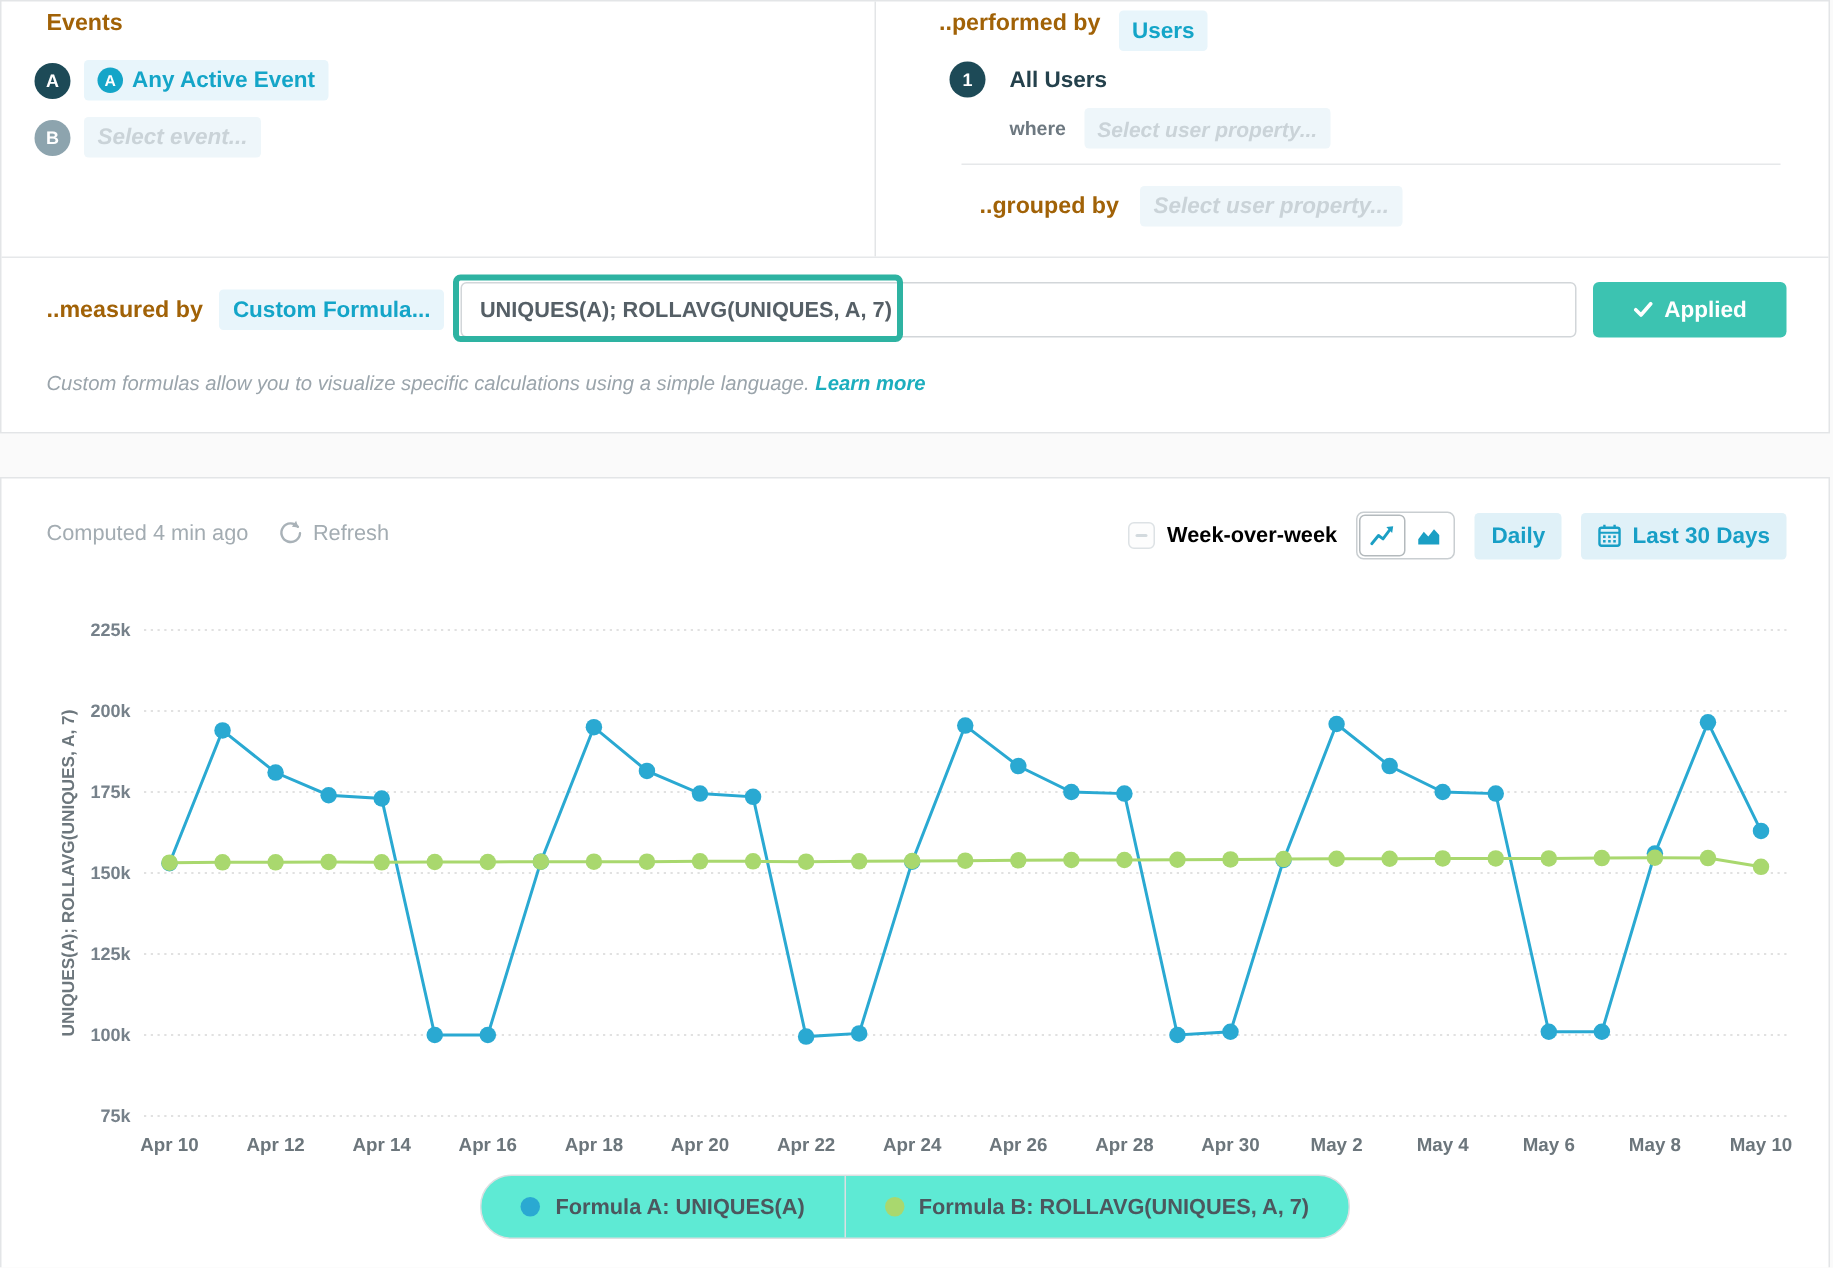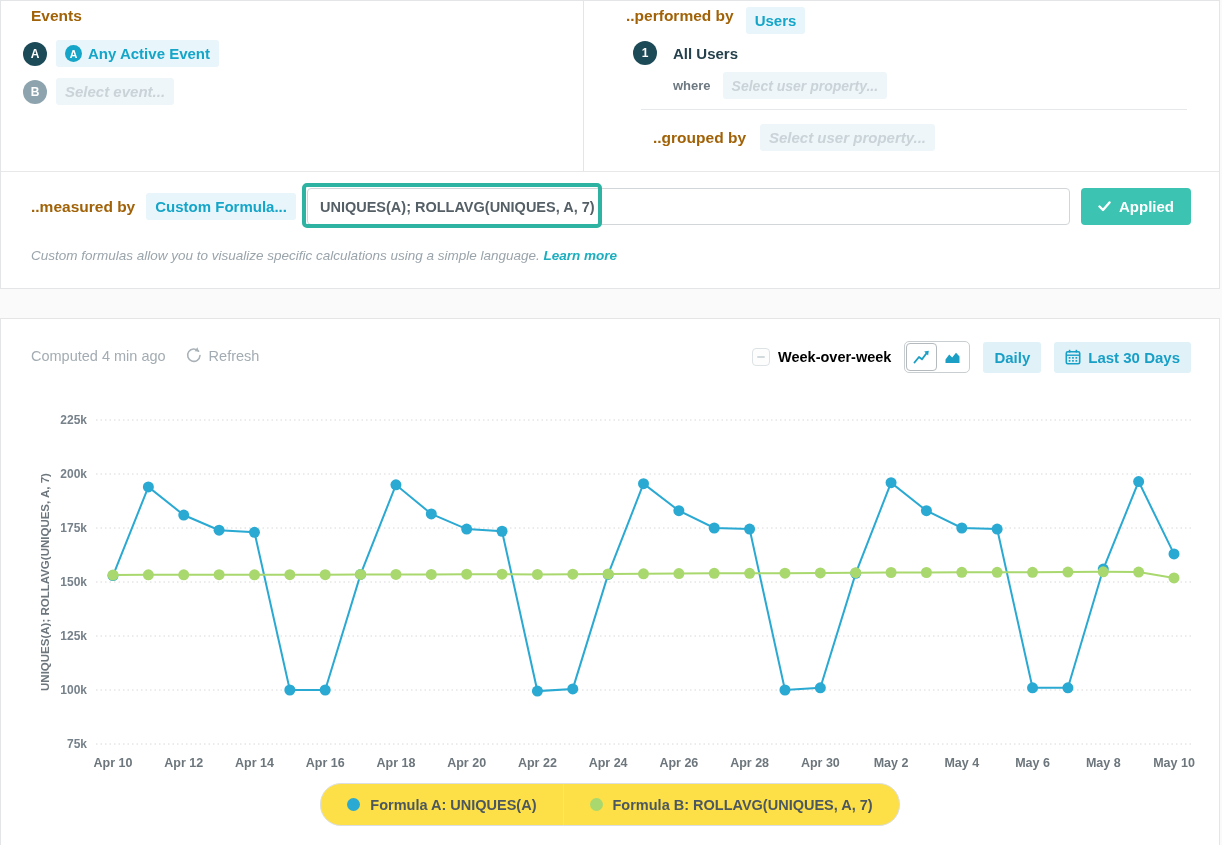--- a/index.html
+++ b/index.html
@@ -34,21 +34,21 @@
   .pb-row4{position:absolute;left:652px;top:123px;display:flex;align-items:center;gap:14px;}
 
   .measured-row{position:absolute;left:0;right:0;top:170px;height:70px;border-top:1px solid #e6e8ea;
                 display:flex;align-items:center;padding:0 28px 0 30px;box-sizing:border-box;gap:11px;}
   .formula-wrap{position:relative;flex:1;height:37px;}
   .formula-input{width:100%;height:37px;box-sizing:border-box;border:1px solid #d2d6d9;border-radius:4px;
                  padding:0 12px;font-family:"Liberation Sans",sans-serif;font-size:14.5px;font-weight:bold;
                  color:#555f66;outline:none;background:#fff;}
   .highlight-box{position:absolute;left:-5px;top:-5px;width:292px;height:37px;border:4px solid #2eb3a2;
                  border-radius:5px;pointer-events:none;}
-  .applied-btn{flex:none;width:110px;height:37px;border:none;border-radius:4px;background:#3cc3b1;color:#fff;
+  .applied-btn{flex:none;width:129px;height:37px;border:none;border-radius:4px;background:#3cc3b1;color:#fff;
                font-family:"Liberation Sans",sans-serif;font-size:15px;font-weight:bold;display:flex;
                align-items:center;justify-content:center;gap:8px;cursor:pointer;}
   .helper-row{position:absolute;left:30px;top:247px;font-size:13.5px;font-style:italic;color:#9aa4ab;}
   .helper-row a{color:#1caebe;text-decoration:none;font-weight:bold;cursor:pointer;}
 
   
   .chart-card{top:318px;height:540px;}
   .chart-header-left{position:absolute;left:30px;top:27px;display:flex;align-items:center;gap:10px;
                      color:#a3acb2;font-size:14.5px;}
   .refresh-btn{display:flex;align-items:center;gap:6px;color:#a3acb2;cursor:pointer;margin-left:8px;}
@@ -58,21 +58,21 @@
            display:flex;align-items:center;justify-content:center;box-sizing:border-box;}
   .wow-dash{width:8px;height:2px;background:#d3dade;border-radius:1px;}
   .toggle-group{display:flex;border:1px solid #c9ced1;border-radius:5px;background:#fff;padding:1px;}
   .toggle-btn{width:31px;height:28px;display:flex;align-items:center;justify-content:center;cursor:pointer;
               border-radius:4px;box-sizing:border-box;}
   .toggle-btn.selected{border:1px solid #b4babd;}
   .blue-chip{display:flex;align-items:center;gap:7px;height:31px;padding:0 11px;border-radius:3px;
              background:#e0f1f8;color:#189fc6;font-size:15px;font-weight:bold;cursor:pointer;}
   .chart-svg{position:absolute;left:0;top:70px;}
   .legend{position:absolute;left:0;right:0;top:464px;display:flex;justify-content:center;}
-  .legend-pill{display:flex;align-items:stretch;border:1px solid #dcdfe1;border-radius:21px;background:#fde047;height:41px;}
+  .legend-pill{display:flex;align-items:stretch;border:1px solid #dcdfe1;border-radius:21px;background:#5eead4;height:41px;}
   .legend-item{display:flex;align-items:center;gap:10px;padding:0 26px;font-size:14.5px;font-weight:bold;
                color:#4c575e;cursor:pointer;}
   .legend-sep{width:1px;background:#dcdfe1;}
   .legend-dot{width:13px;height:13px;border-radius:50%;flex:none;}
 </style>
 </head>
 <body>
 
 <div class="stage">
 

